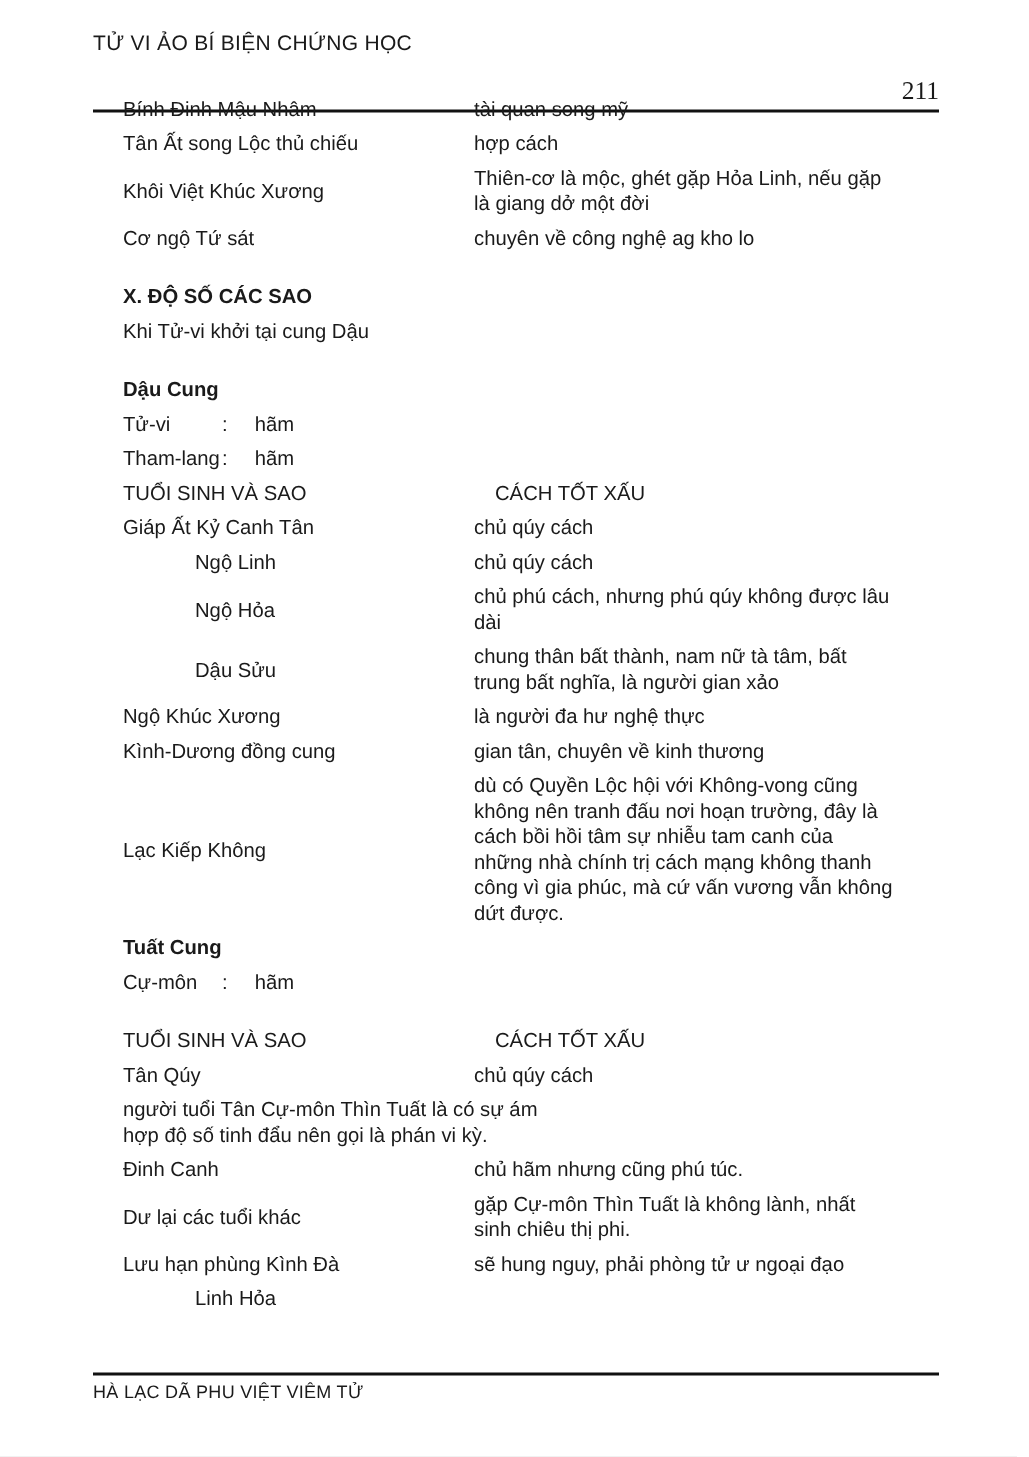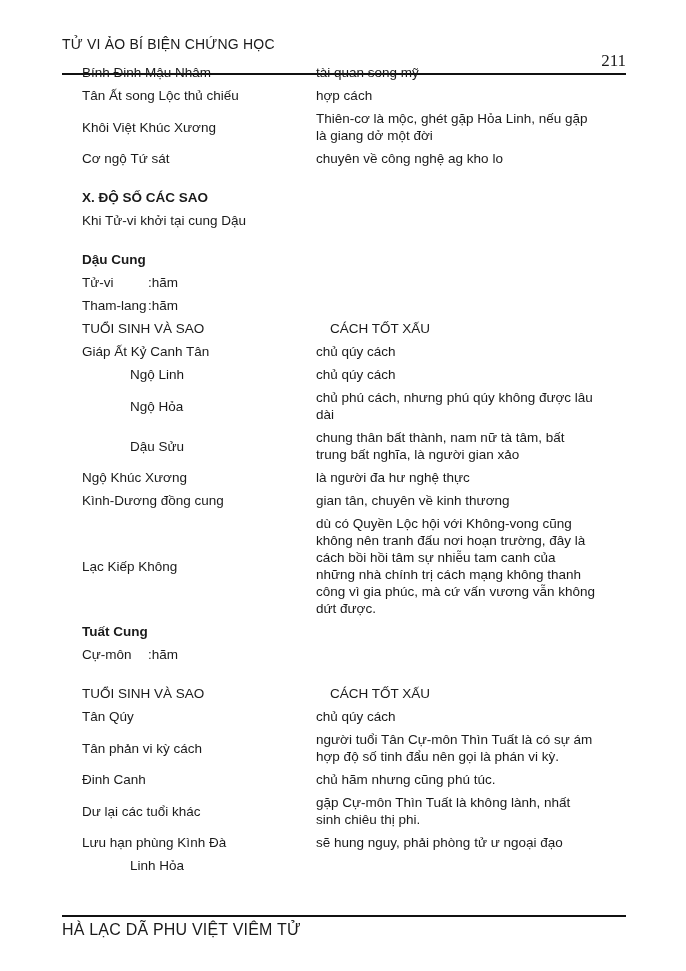--- a/index.html
+++ b/index.html
@@ -17,21 +17,21 @@
   }
 
   
   .running-header {
     position: absolute;
     top: 20px;
     left: 62px;
     width: 564px;
     display: flex;
     justify-content: space-between;
-    align-items: center;
+    align-items: flex-start;
     border-bottom: 2px solid #111;
     padding-bottom: 5px;
   }
   .running-header .title {
     font-size: 14px;
     letter-spacing: 0.2px;
   }
   .running-header .page-number {
     font-family: "Liberation Serif", serif;
     font-size: 17px;
@@ -67,31 +67,31 @@
   }
   .bold { font-weight: bold; }
   .section-heading { margin-top: 22px; }
   .cung-title { margin-top: 22px; }
   .table-header-row.spaced { margin-top: 22px; }
   .table-header-row .cell-right { padding-left: 14px; white-space: nowrap; }
   .star-name {
     display: inline-block;
     width: 66px;
   }
-  .star-status { margin-left: 0; }
+  .star-status { margin-left: 18px; }
 
   
   .running-footer {
     position: absolute;
     top: 915px;
     left: 62px;
     width: 564px;
     border-top: 2px solid #111;
     padding-top: 4px;
-    font-size: 16px;
+    font-size: 12px;
     letter-spacing: 0.2px;
   }
 </style>
 </head>
 <body>
 
 <div class="page">
 
   <div class="running-header">
     <span class="title">TỬ VI ẢO BÍ BIỆN CHỨNG HỌC</span>
@@ -180,21 +180,20 @@
     <div class="row table-header-row spaced">
       <div class="cell-left">TUỔI SINH VÀ SAO</div>
       <div class="cell-right">CÁCH TỐT XẤU</div>
     </div>
 
     <div class="row">
       <div class="cell-left">Tân Qúy</div>
       <div class="cell-right">chủ qúy cách</div>
     </div>
     <div class="row">
-      <div class="cell-left">Tân phản vi kỳ cách</div>
       <div class="cell-right">người tuổi Tân Cự-môn Thìn Tuất là có sự ám
 hợp độ số tinh đẩu nên gọi là phán vi kỳ.</div>
     </div>
     <div class="row">
       <div class="cell-left">Đinh Canh</div>
       <div class="cell-right">chủ hãm nhưng cũng phú túc.</div>
     </div>
     <div class="row">
       <div class="cell-left">Dư lại các tuổi khác</div>
       <div class="cell-right">gặp Cự-môn Thìn Tuất là không lành, nhất

